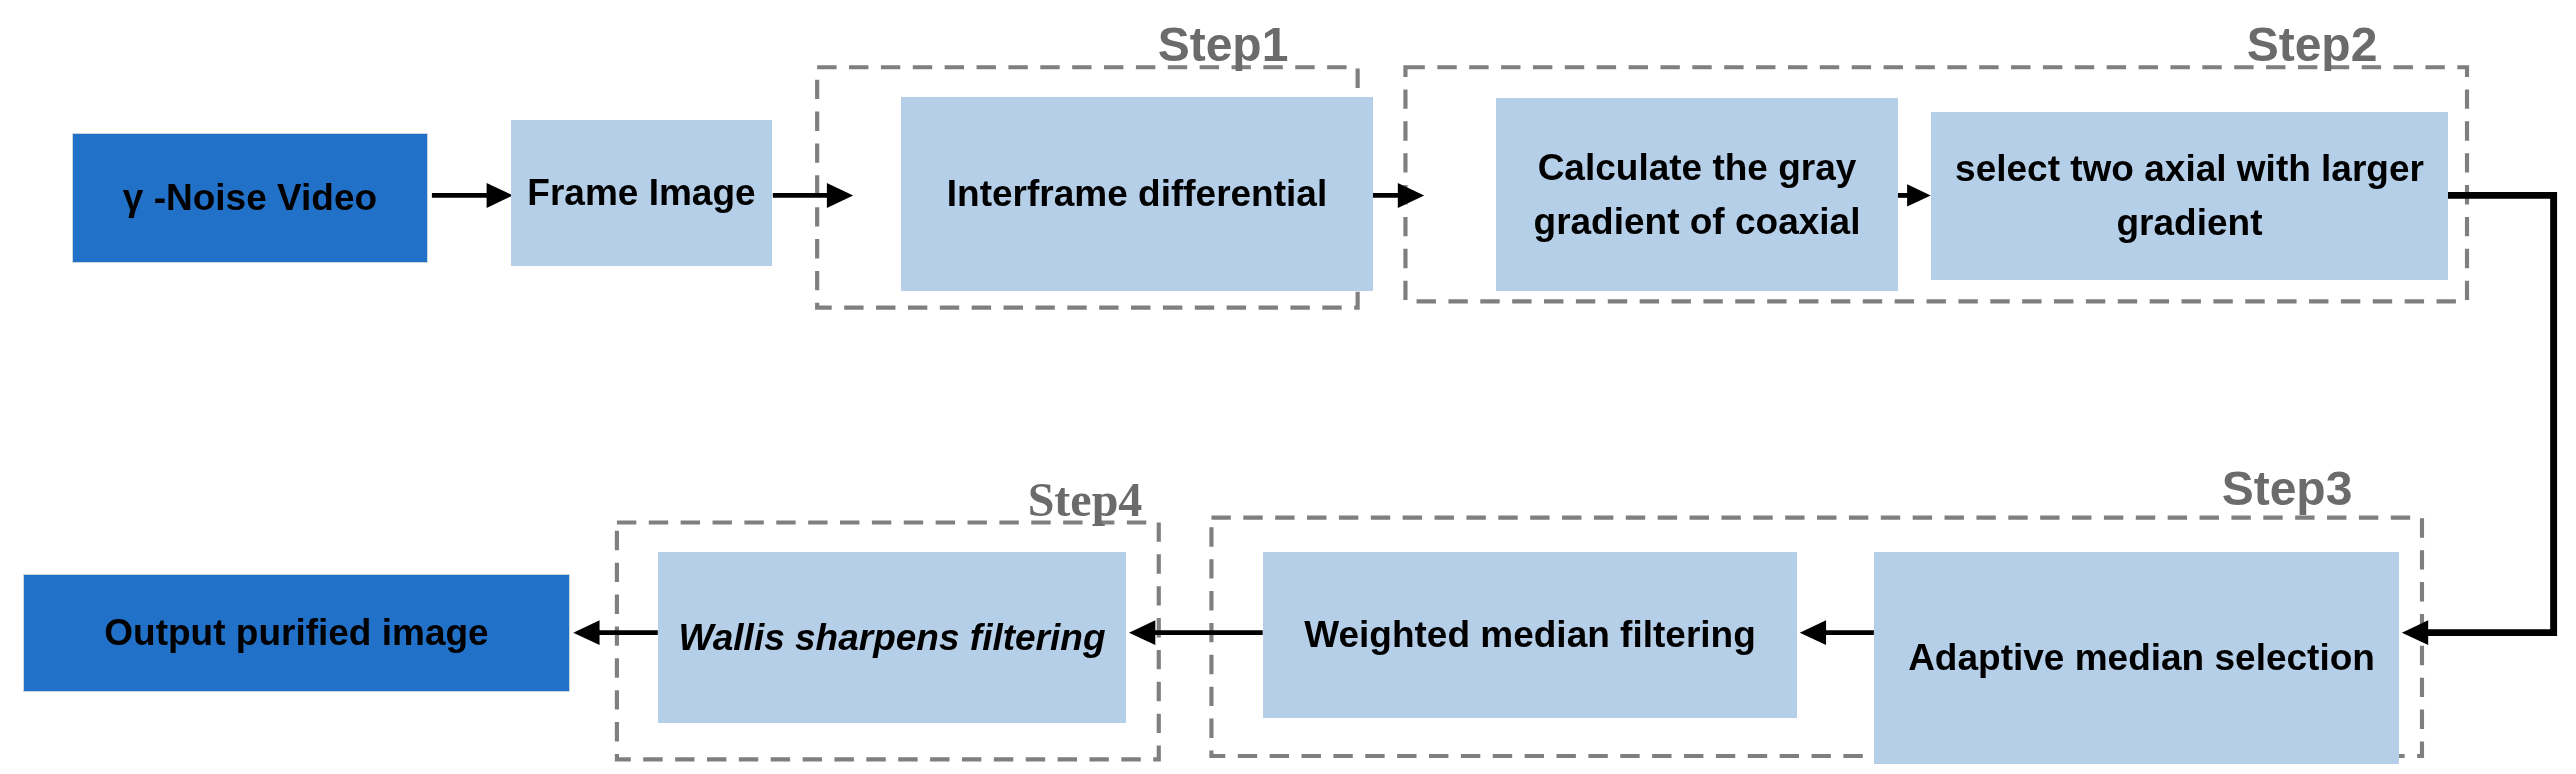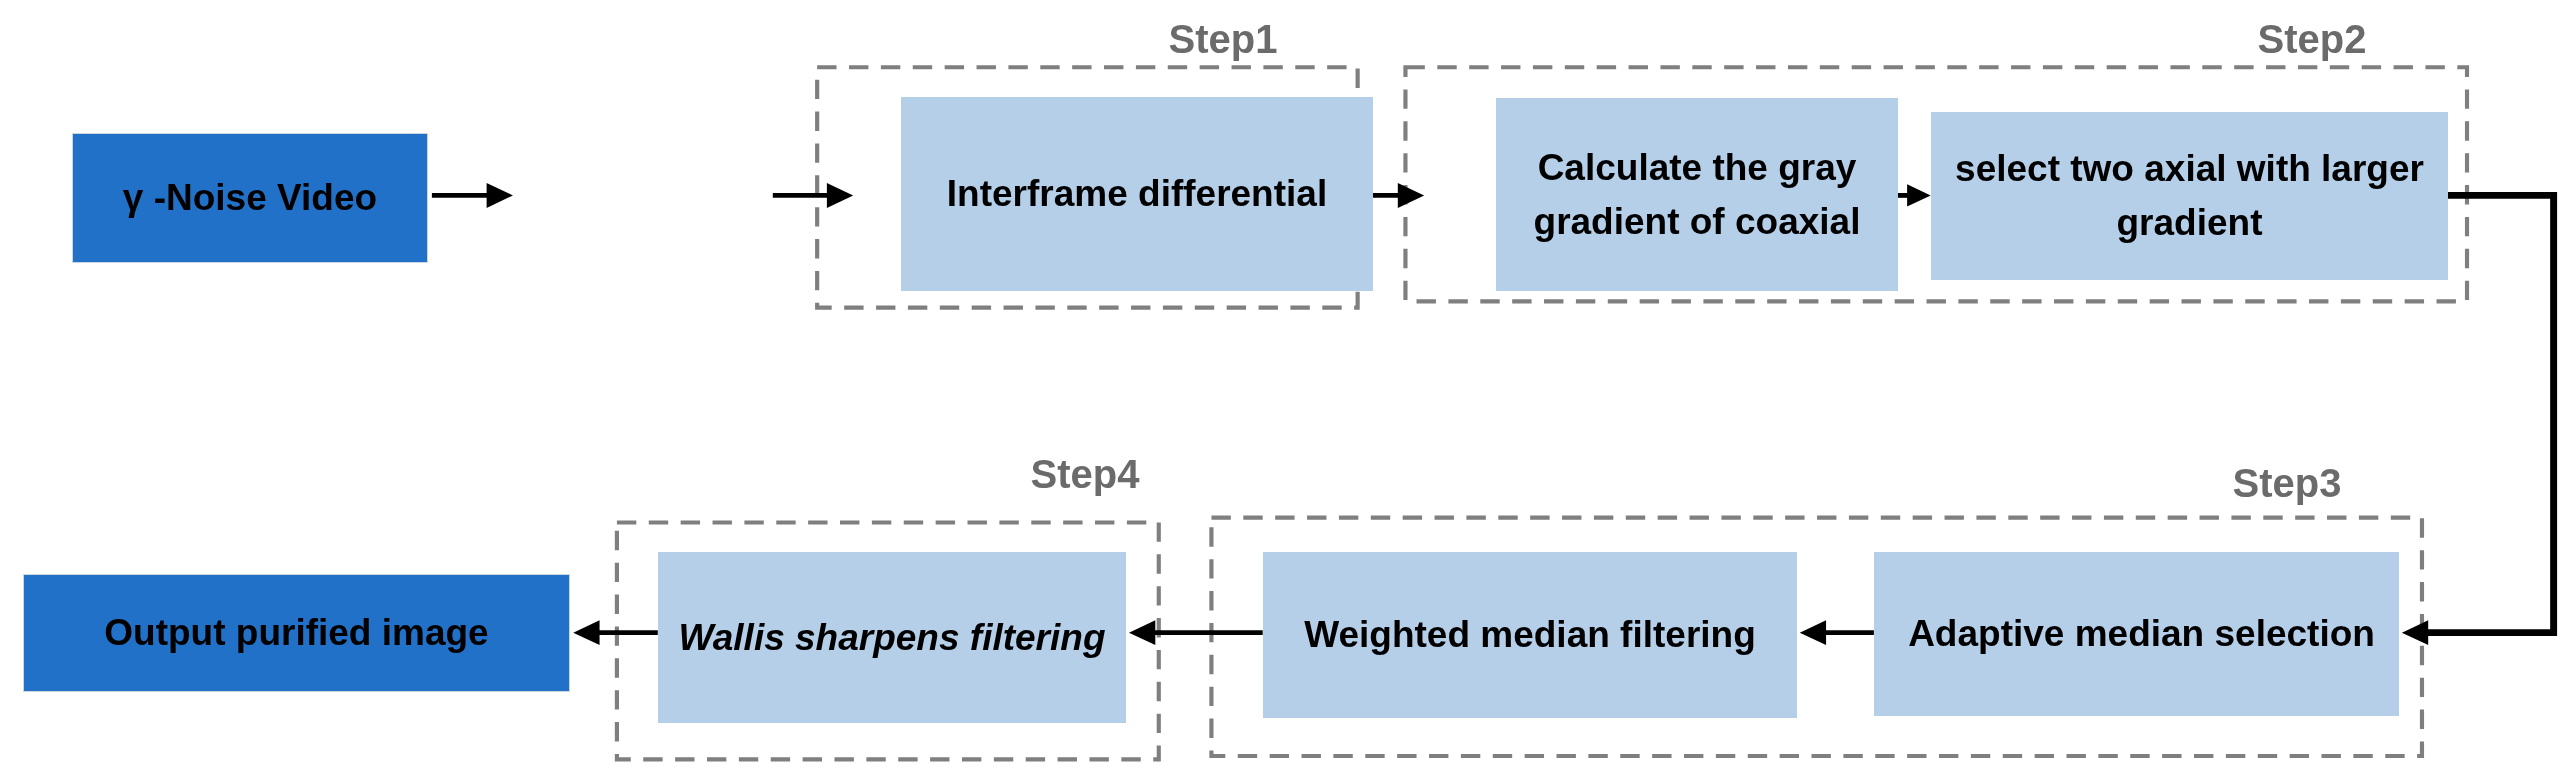--- a/index.html
+++ b/index.html
@@ -63,21 +63,21 @@
     border:1.4px solid #CDD5DD;
   }
   .node.secondary{
     background:var(--secondary-fill);
   }
   .node.oneline{ white-space:nowrap; }
   .step-label{
     position:absolute;
     transform:translateX(-50%);
     font-weight:bold;
-    font-size:40px;
+    font-size:48px;
     color:var(--step-label);
     white-space:nowrap;
   }
 </style>
 </head>
 <body>
 
 <div class="canvas">
 
   <svg class="connector-layer" viewBox="0 0 3717 1117" xmlns="http://www.w3.org/2000/svg">
@@ -119,32 +119,33 @@
     </g>
     <g>
       <line class="arrow-line" x1="949" y1="913" x2="861" y2="913"></line>
       <polygon class="arrow-head" points="827,913 865,895 865,931"></polygon>
     </g>
   </svg>
 
   <div class="step-label" style="left:1223px;top:16.6px;">Step1</div>
   <div class="step-label" style="left:2284px;top:16.6px;margin-left:28px;">Step2</div>
   <div class="step-label" style="left:2287px;top:461px;">Step3</div>
-  <div class="step-label" style="left:1085px;top:452px;">Step4</div>
+  <div class="step-label" style="left:1085px;top:472px;font-family:Liberation Serif, serif;">Step4</div>
 
   <div class="node primary oneline" style="left:72px;top:133px;width:356px;height:130px;">γ -Noise Video</div>
 
+  <div class="node secondary oneline" style="left:511px;top:120px;width:261px;height:146px;">Frame Image</div>
 
   <div class="node secondary oneline" style="left:853px;top:97px;width:472px;height:194px;margin-left:48px;">Interframe differential</div>
 
   <div class="node secondary" style="left:1496px;top:98px;width:402px;height:193px;">Calculate the gray gradient of coaxial</div>
 
   <div class="node secondary" style="left:1931px;top:112px;width:517px;height:168px;">select two axial with larger gradient</div>
 
-  <div class="node secondary oneline" style="left:1874px;top:552px;width:525px;height:164px;padding-left:17px;">Adaptive median selection</div>
+  <div class="node secondary oneline" style="left:1874px;top:552px;width:525px;height:212px;padding-left:17px;">Adaptive median selection</div>
 
   <div class="node secondary oneline" style="left:1263px;top:552px;width:534px;height:166px;">Weighted median filtering</div>
 
   <div class="node secondary oneline" style="left:658px;top:552px;width:468px;height:171px;font-style:italic;">Wallis sharpens filtering</div>
 
   <div class="node primary oneline" style="left:23px;top:574px;width:547px;height:118px;">Output purified image</div>
 
 </div>
 
 

